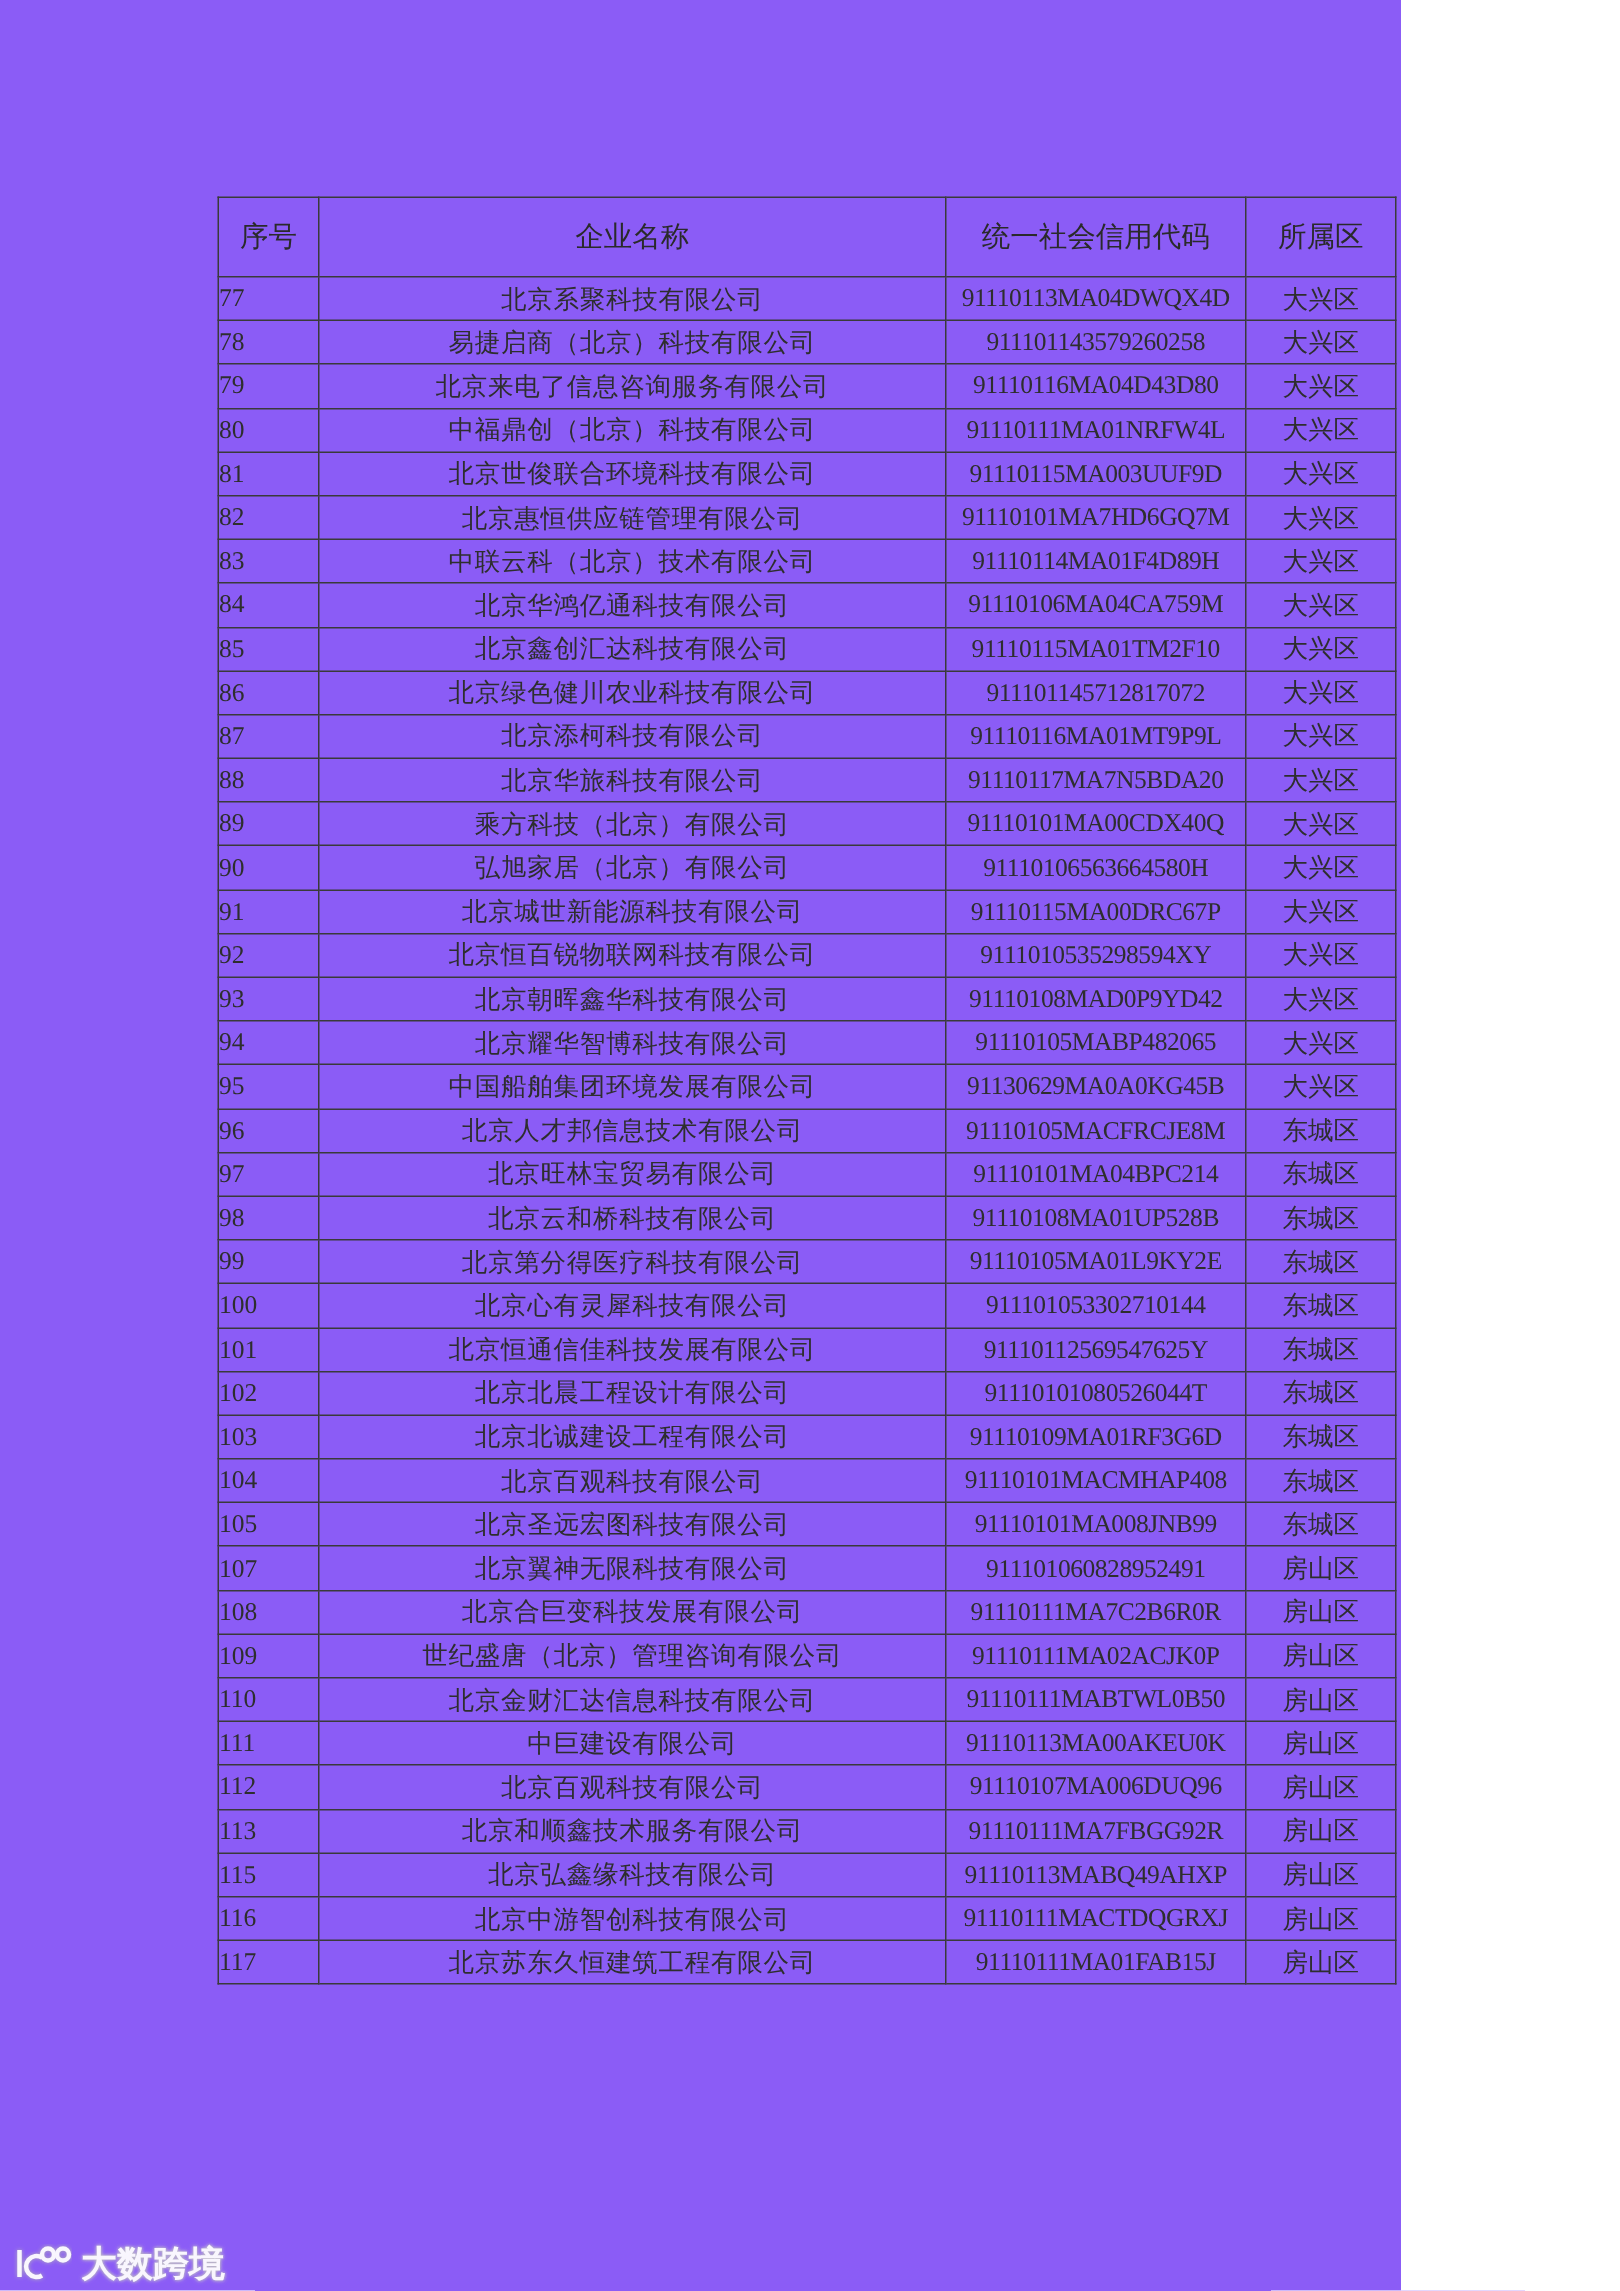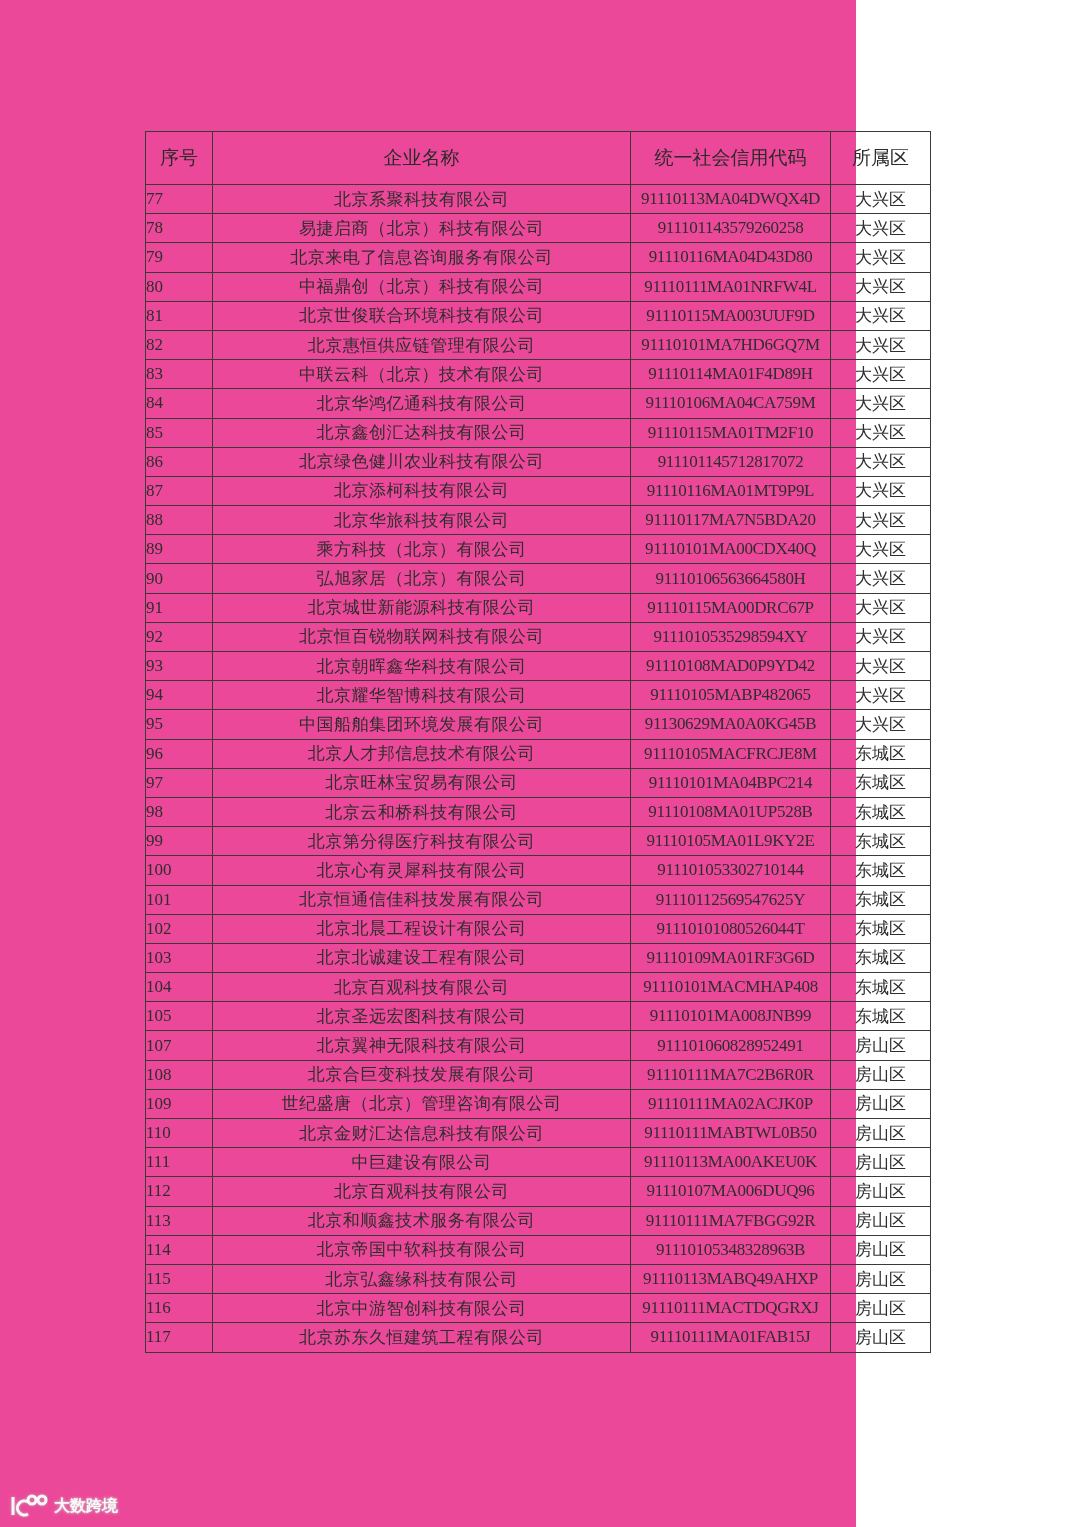--- a/index.html
+++ b/index.html
@@ -11,22 +11,22 @@
       width: 1080px;
       height: 1527px;
       position: relative;
       overflow: hidden;
       font-family: "DejaVu Serif", "Liberation Serif", serif;
       color: #2a2a2a;
     }
     .page {
       position: absolute;
       left: 0; top: 0;
-      width: 856px; height: 1527px;
-      background: #ec4899;
+      width: 934px; height: 1527px;
+      background: #8b5cf6;
     }
     table.roster {
       position: absolute;
       left: 145px;
       top: 131px;
       width: 785px;
       border-collapse: collapse;
       table-layout: fixed;
     }
     table.roster th, table.roster td {
@@ -78,21 +78,21 @@
 
     .watermark {
       position: absolute;
       left: 8px;
       top: 1493px;
       display: flex;
       align-items: center;
       gap: 6px;
       color: #ffffff;
       font-family: "DejaVu Sans", sans-serif;
-      font-size: 16px;
+      font-size: 24px;
       font-weight: bold;
       text-shadow: 0 0 2px #bdbdbd, 0 0 3px #cfcfcf;
       opacity: 0.95;
     }
     .watermark .logo {
       display: inline-flex;
       align-items: center;
     }
   </style>
 </head>
@@ -325,26 +325,20 @@
           <td class="c-code">91110107MA006DUQ96</td>
           <td class="c-district">房山区</td>
         </tr>
         <tr>
           <td class="c-idx">113</td>
           <td class="c-name">北京和顺鑫技术服务有限公司</td>
           <td class="c-code">91110111MA7FBGG92R</td>
           <td class="c-district">房山区</td>
         </tr>
         <tr>
-          <td class="c-idx">114</td>
-          <td class="c-name">北京帝国中软科技有限公司</td>
-          <td class="c-code">91110105348328963B</td>
-          <td class="c-district">房山区</td>
-        </tr>
-        <tr>
           <td class="c-idx">115</td>
           <td class="c-name">北京弘鑫缘科技有限公司</td>
           <td class="c-code">91110113MABQ49AHXP</td>
           <td class="c-district">房山区</td>
         </tr>
         <tr>
           <td class="c-idx">116</td>
           <td class="c-name">北京中游智创科技有限公司</td>
           <td class="c-code">91110111MACTDQGRXJ</td>
           <td class="c-district">房山区</td>

